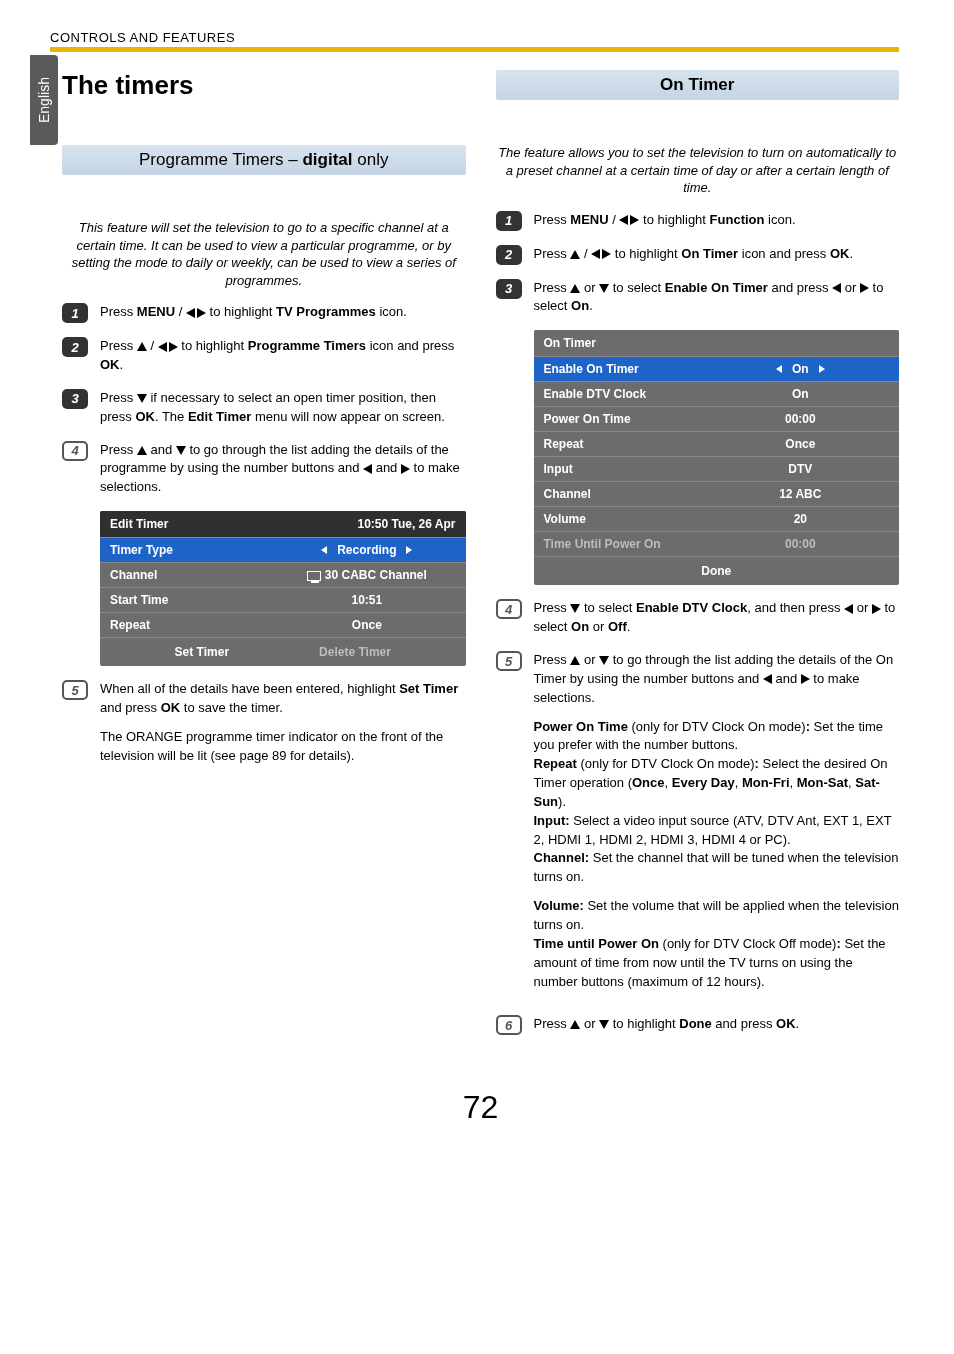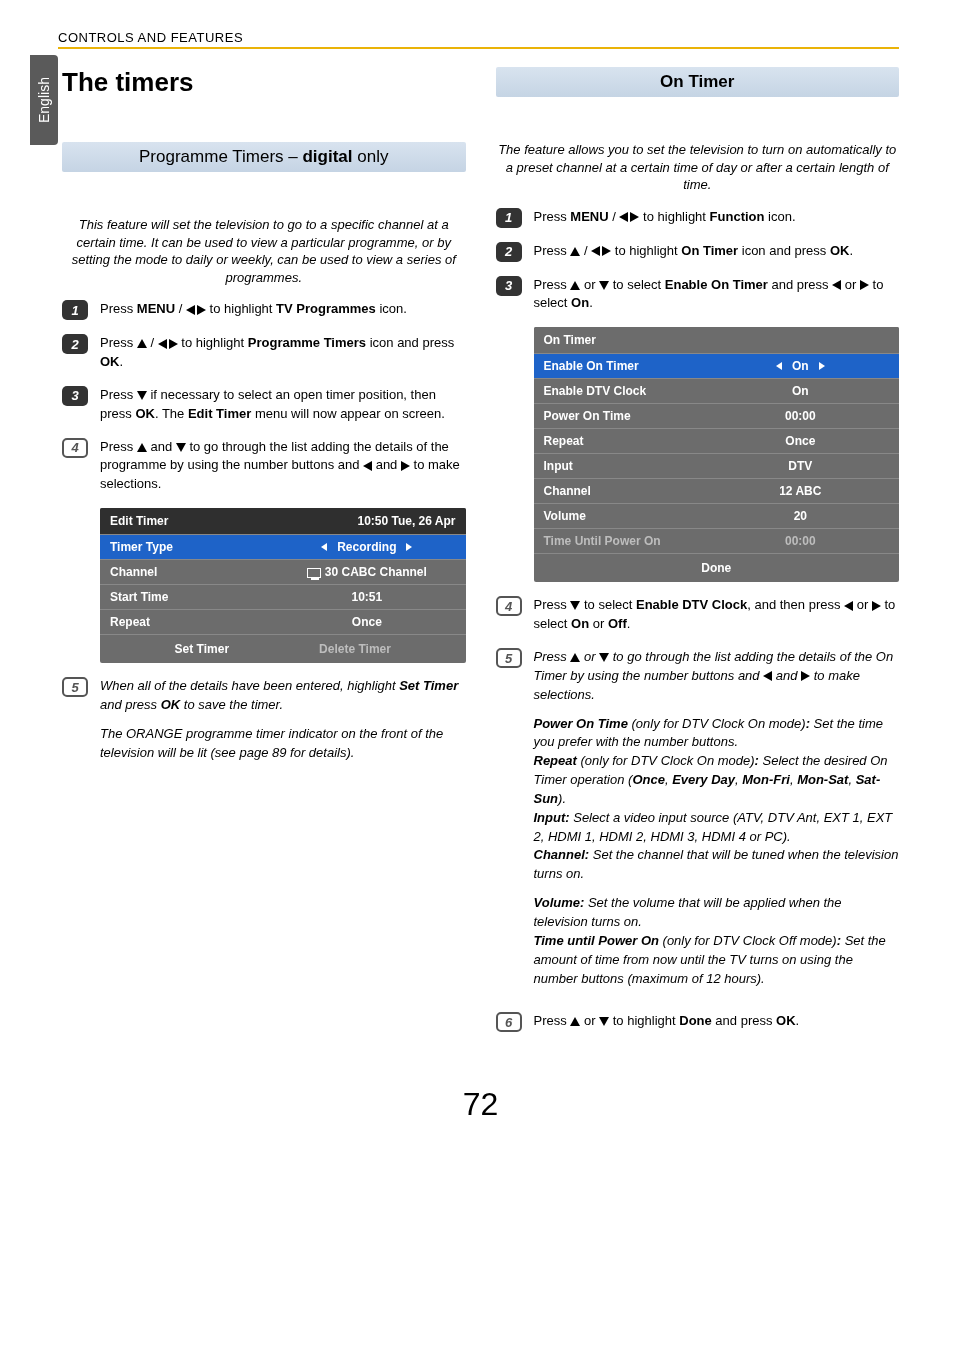--- a/index.html
+++ b/index.html
@@ -22,22 +22,22 @@
     color: #fff;
     writing-mode: vertical-rl;
     transform: rotate(180deg);
     display: flex;
     align-items: center;
     justify-content: center;
     font-size: 14px;
     border-radius: 4px 0 0 4px;
   }
   .header-line {
-    margin-left: 28px;
-    border-bottom: 2px solid #eab308;
+    margin-left: 20px;
+    border-bottom: 5px solid #eab308;
     font-size: 13px;
     letter-spacing: 0.5px;
     padding-bottom: 2px;
     margin-bottom: 18px;
   }
   .main {
     margin-left: 32px;
     display: flex;
     gap: 30px;
   }
@@ -71,21 +71,21 @@
     position: relative;
   }
   .step-icon .num {
     color: #fff; font-size: 13px; font-weight: 700;
     font-style: italic;
   }
   .step-icon.outline { background: #fff; border: 2px solid #555; }
   .step-icon.outline .num { color: #555; }
   .step-body { font-size: 13px; line-height: 1.45; }
   .step-body b { font-weight: 700; }
-  .step-body .para { margin-bottom: 10px; font-style: italic; }
+  .step-body .para { margin-bottom: 10px; }
   .tri { display:inline-block; vertical-align: middle; }
   .tri-up { width:0;height:0;border-left:5px solid transparent;border-right:5px solid transparent;border-bottom:9px solid #000; }
   .tri-down { width:0;height:0;border-left:5px solid transparent;border-right:5px solid transparent;border-top:9px solid #000; }
   .tri-left { width:0;height:0;border-top:5px solid transparent;border-bottom:5px solid transparent;border-right:9px solid #000; }
   .tri-right { width:0;height:0;border-top:5px solid transparent;border-bottom:5px solid transparent;border-left:9px solid #000; }
   .lr-pair { display:inline-flex; gap:2px; vertical-align: middle; }
 
   
   .osd {
     background: #6c6c6c;

